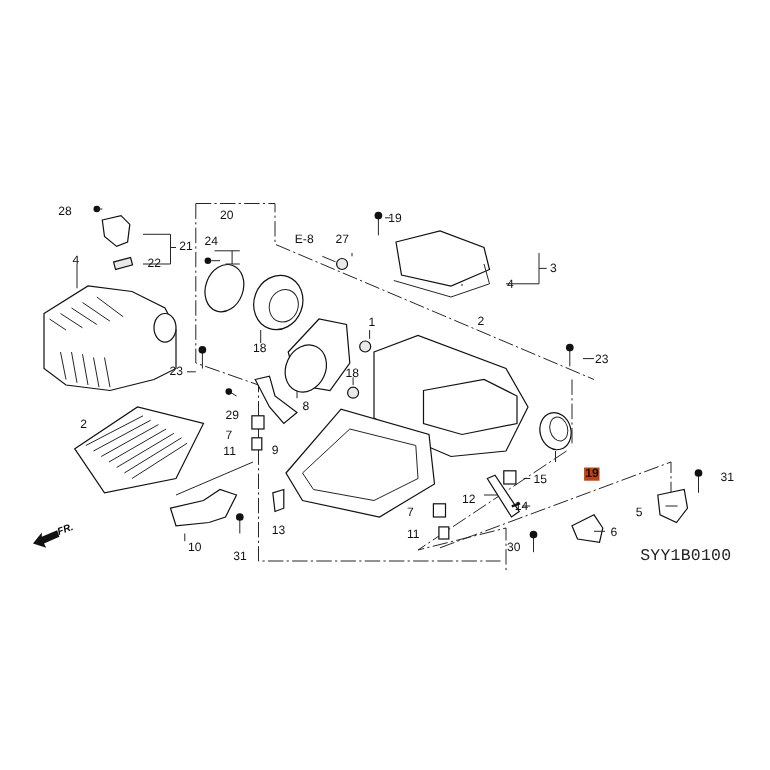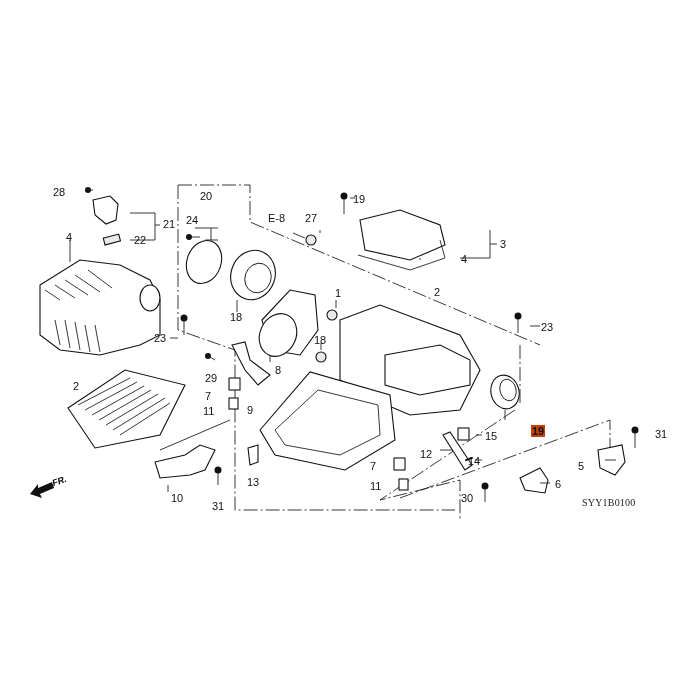--- a/index.html
+++ b/index.html
@@ -1,20 +1,20 @@
 <!DOCTYPE html>
 <html><head>
 <meta charset="utf-8">
 <style>
   html, body { margin:0; padding:0; background:#ffffff; }
   body { width:700px; height:700px; position:relative; overflow:hidden; font-family:"Liberation Sans", sans-serif; }
   #diagram { position:absolute; left:0; top:0; width:700px; height:700px; }
   .lbl { position:absolute; font-size:11px; color:#111; line-height:12px; font-family:"Liberation Sans", sans-serif; white-space:nowrap; }
   .lbl.hl { background:#c2410c; font-weight:bold; padding:0 1px;margin-left:28px; }
-  .code { position:absolute; font-size:10px; color:#222; font-family:Liberation Serif, serif; letter-spacing:0.2px; }
+  .code { position:absolute; font-size:15px; color:#222; font-family:Liberation Mono, monospace; letter-spacing:0.2px; }
   .fr { position:absolute; font-size:9px; font-weight:bold; font-style:italic; color:#000; }
   svg .ln { stroke:#222; stroke-width:0.9; fill:none; }
   svg .dash { stroke:#222; stroke-width:0.9; fill:none; stroke-dasharray:14 3 2 3; }
   svg .part { stroke:#111; stroke-width:1.1; fill:#fff; }
   svg .partg { stroke:#111; stroke-width:1.1; fill:#e9e9e9; }
   svg .blk { fill:#111; stroke:none; }
 </style>
 </head>
 <body>
 

